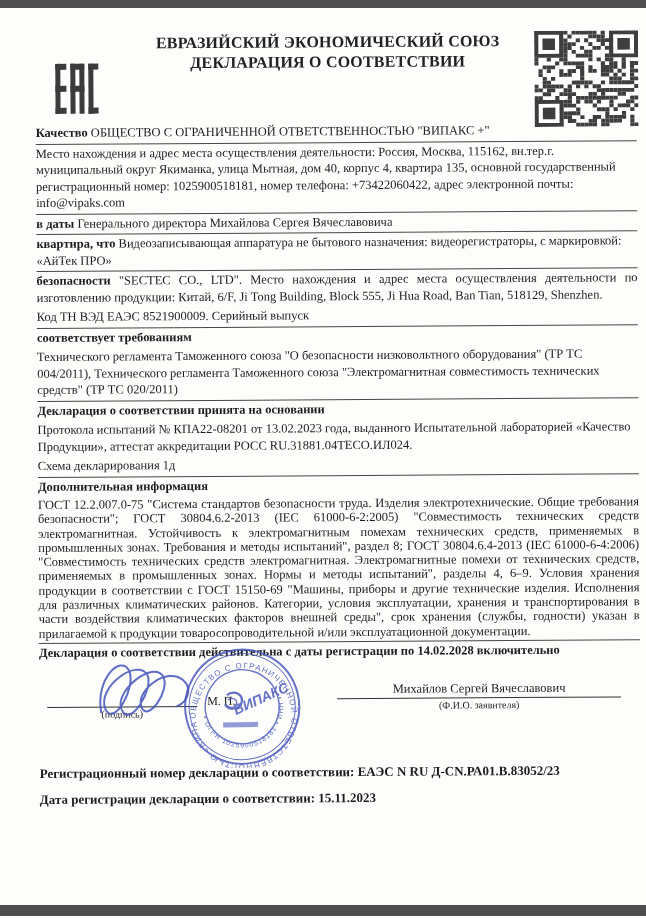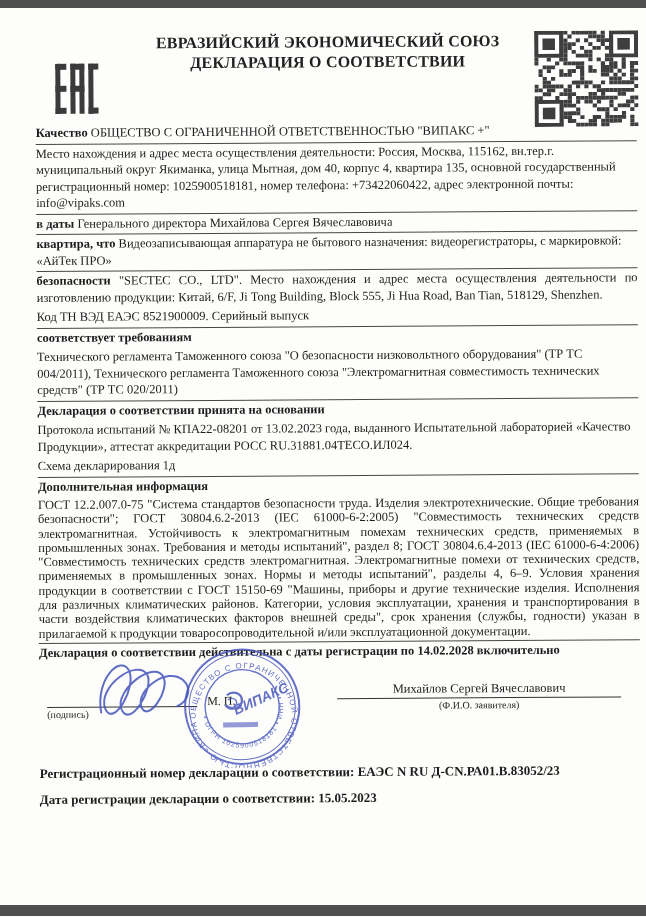--- a/index.html
+++ b/index.html
@@ -25,21 +25,21 @@
   .eac-logo{position:absolute;left:18px;top:42px;}
   .qr-box{position:absolute;right:-2px;top:14px;}
   
   .row{font-size:12.5px;line-height:16.5px;padding:1px 0 2px 0;}
   .rule{border-bottom:1px solid #474747;}
   .b{font-weight:bold;}
   .just{text-align:justify;}
   .tight{line-height:14.3px;}
   
   .sig{position:relative;height:74px;margin-top:4px;}
-  .sig-left{position:absolute;left:8px;top:26px;width:150px;text-align:left;}
+  .sig-left{position:absolute;left:8px;top:26px;width:150px;text-align:center;}
   .ln{border-bottom:1px solid #333;}
   .sig-left .ln{height:14px;}
   .cap{font-size:10px;line-height:13px;color:#222;}
   .mp{position:absolute;left:168px;top:28px;font-size:12px;}
   .sig-right{position:absolute;left:298px;top:16px;width:284px;text-align:center;}
   .sig-right .name{font-size:12.5px;line-height:16px;padding-bottom:1px;}
   .stamp-wrap{position:absolute;left:142px;top:-20px;z-index:2;}
   .scribble-wrap{position:absolute;left:52px;top:-16px;z-index:3;}
   
   .foot{font-weight:bold;font-size:13px;line-height:17px;margin-top:24px;}
@@ -399,19 +399,19 @@
     </svg>
   </div>
 
   <div class="foot">
     <div>
       <span>Регистрационный номер декларации о соответствии:</span>
       <span>ЕАЭС N RU Д-CN.РА01.В.83052/23</span>
     </div>
     <div class="l2">
       <span>Дата регистрации декларации о соответствии:</span>
-      <span>15.05.2023</span>
+      <span>15.11.2023</span>
     </div>
   </div>
 
 </div>
 
 <div class="scan-bar bot"></div>
 
 </body></html>

